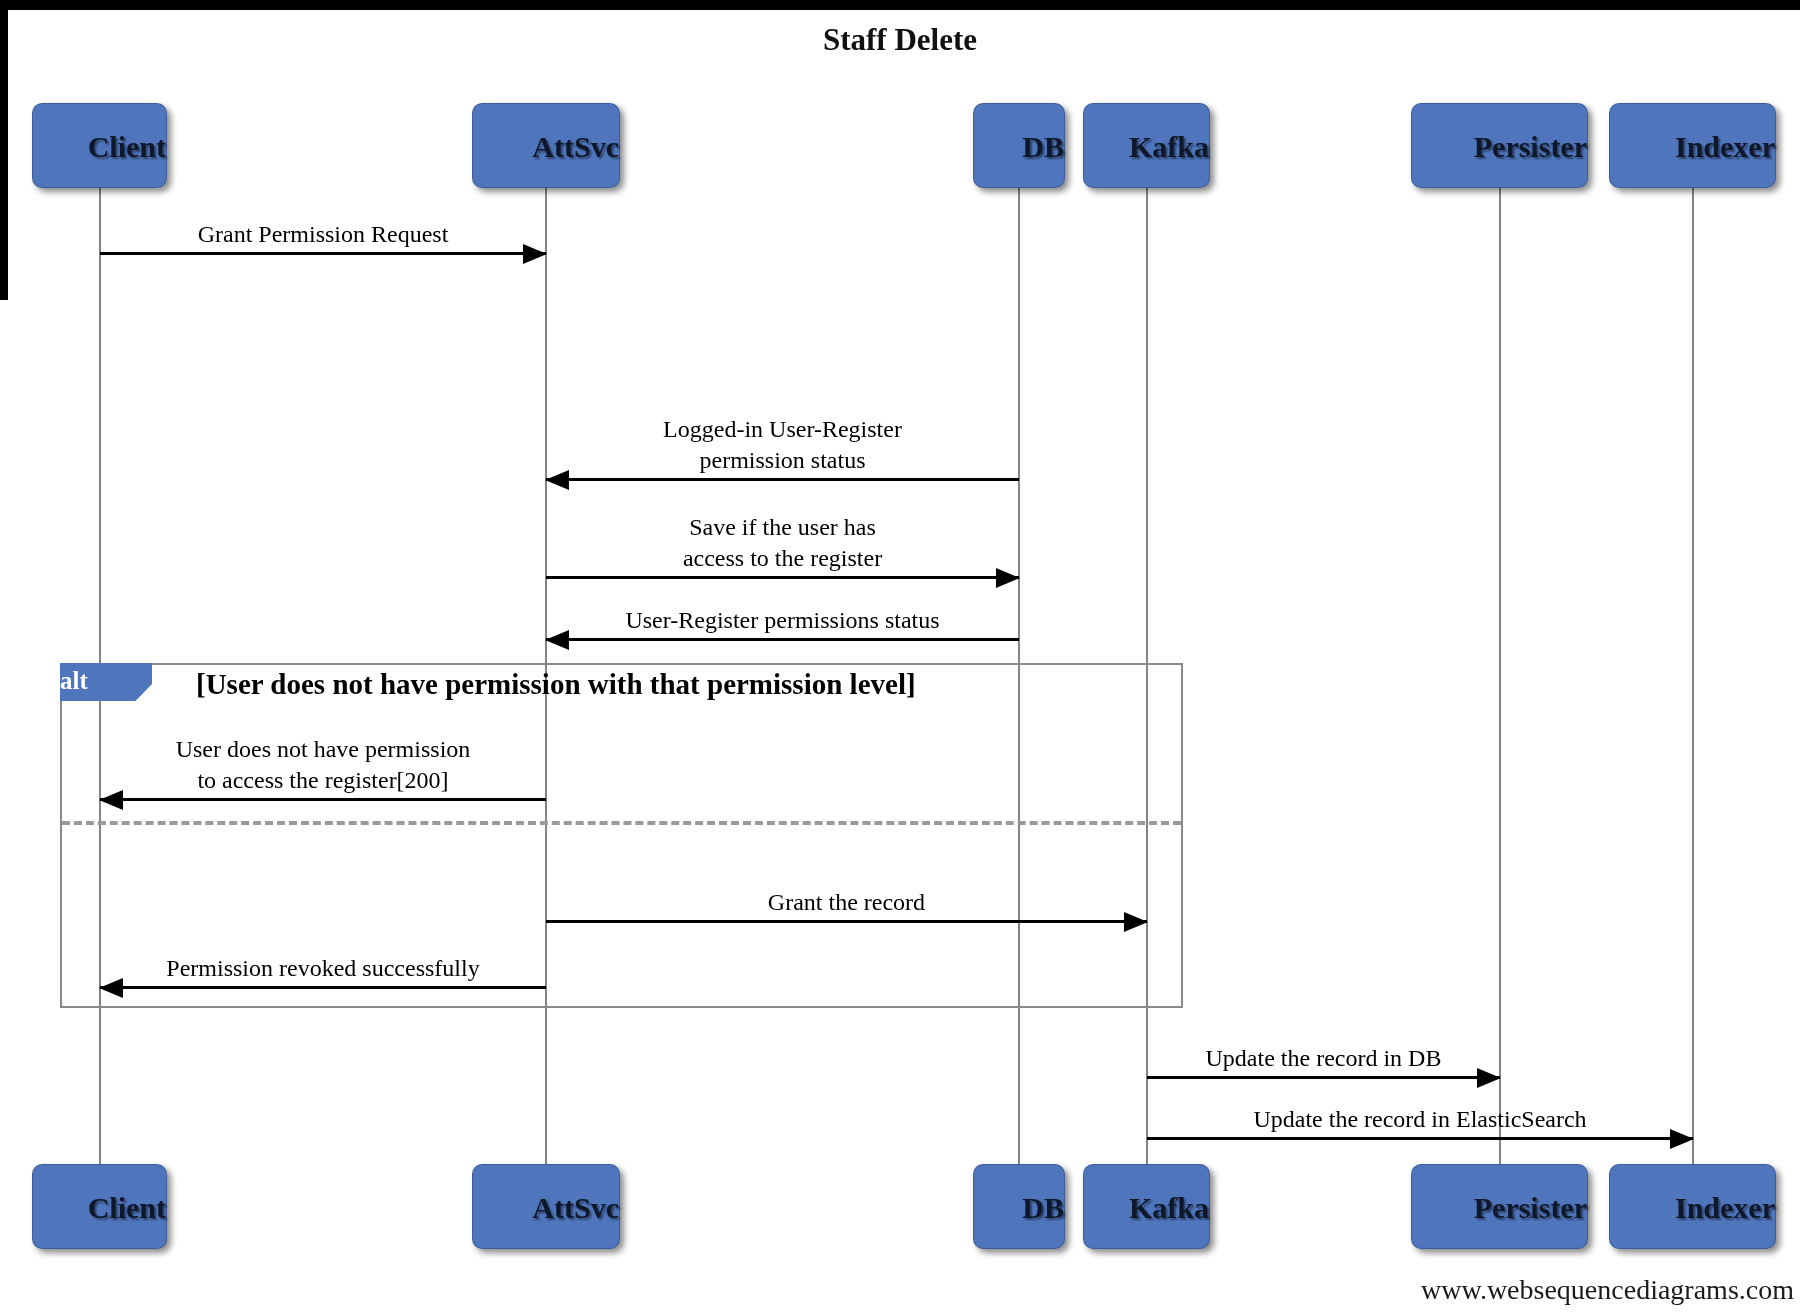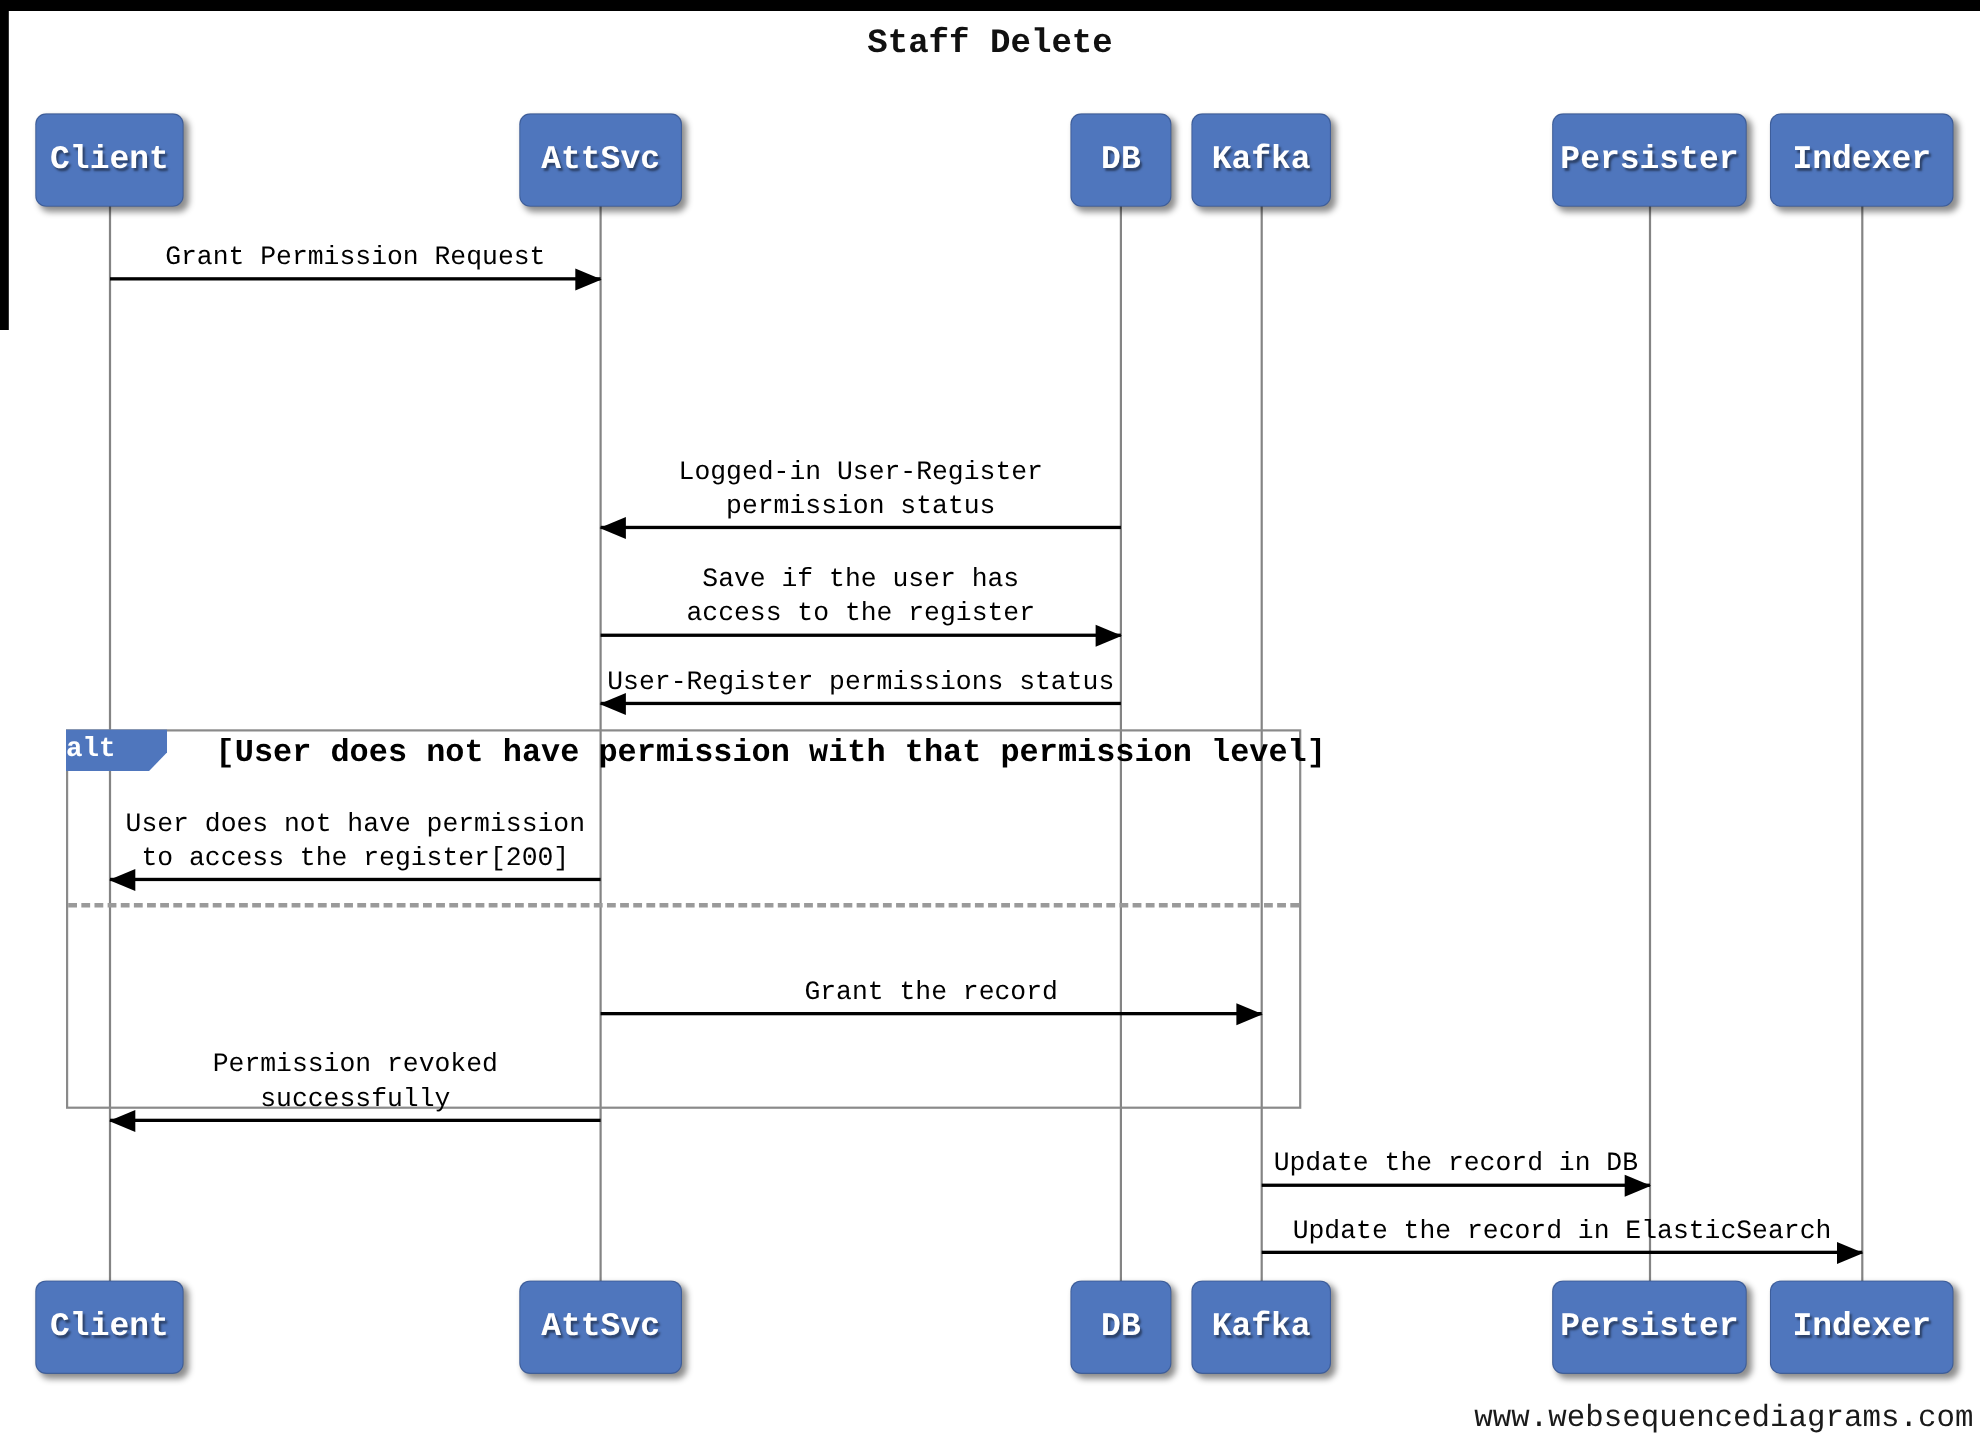--- a/index.html
+++ b/index.html
@@ -1,40 +1,40 @@
 <!DOCTYPE html>
 <html style="--actor-fill: #4f76bd; --lifeline: #848484; --frame-border: #8a8a8a; --arrow: #000000;"><head>
 <meta charset="utf-8">
 <style>
   html,body { margin:0; padding:0; background:#fff; }
   .canvas {
     position:relative; width:1800px; height:1312px;
     background:#ffffff; overflow:hidden;
-    font-family:Liberation Mono, monospace;
+    font-family:Liberation Serif, serif;
     color:#000;
   }
   .topbar  { position:absolute; left:0; top:0; width:1800px; height:10px; background:#000; }
   .leftbar { position:absolute; left:0; top:0; width:8px; height:300px; background:#000; }
 
   .diagram-title {
     position:absolute; left:0; top:22px; width:1800px;
     text-align:center; font-size:31px; font-weight:bold; color:#111;
   }
 
   .lifeline {
     position:absolute; top:186px; height:980px; width:2px;
     background:var(--lifeline, #848484);
   }
 
   .actor {
     position:absolute; height:85px; line-height:85px;
     background:var(--actor-fill, #4f76bd);
     border:1px solid rgba(30,50,90,0.35);
     border-radius:10px;
-    color:#ffffff; font-size:30px; font-weight:bold; text-align:center;
+    color:#0f172a; font-size:30px; font-weight:bold; text-align:right;
     text-shadow:2px 2px 2px rgba(0,0,0,0.45);
     box-shadow:4px 4px 6px rgba(0,0,0,0.45);
     box-sizing:border-box;
   }
 
   .msg { position:absolute; }
   .msg .label {
     display:block; white-space:pre-line; text-align:center;
     font-size:24px; line-height:31px; padding-bottom:2px; color:#000;
   }

